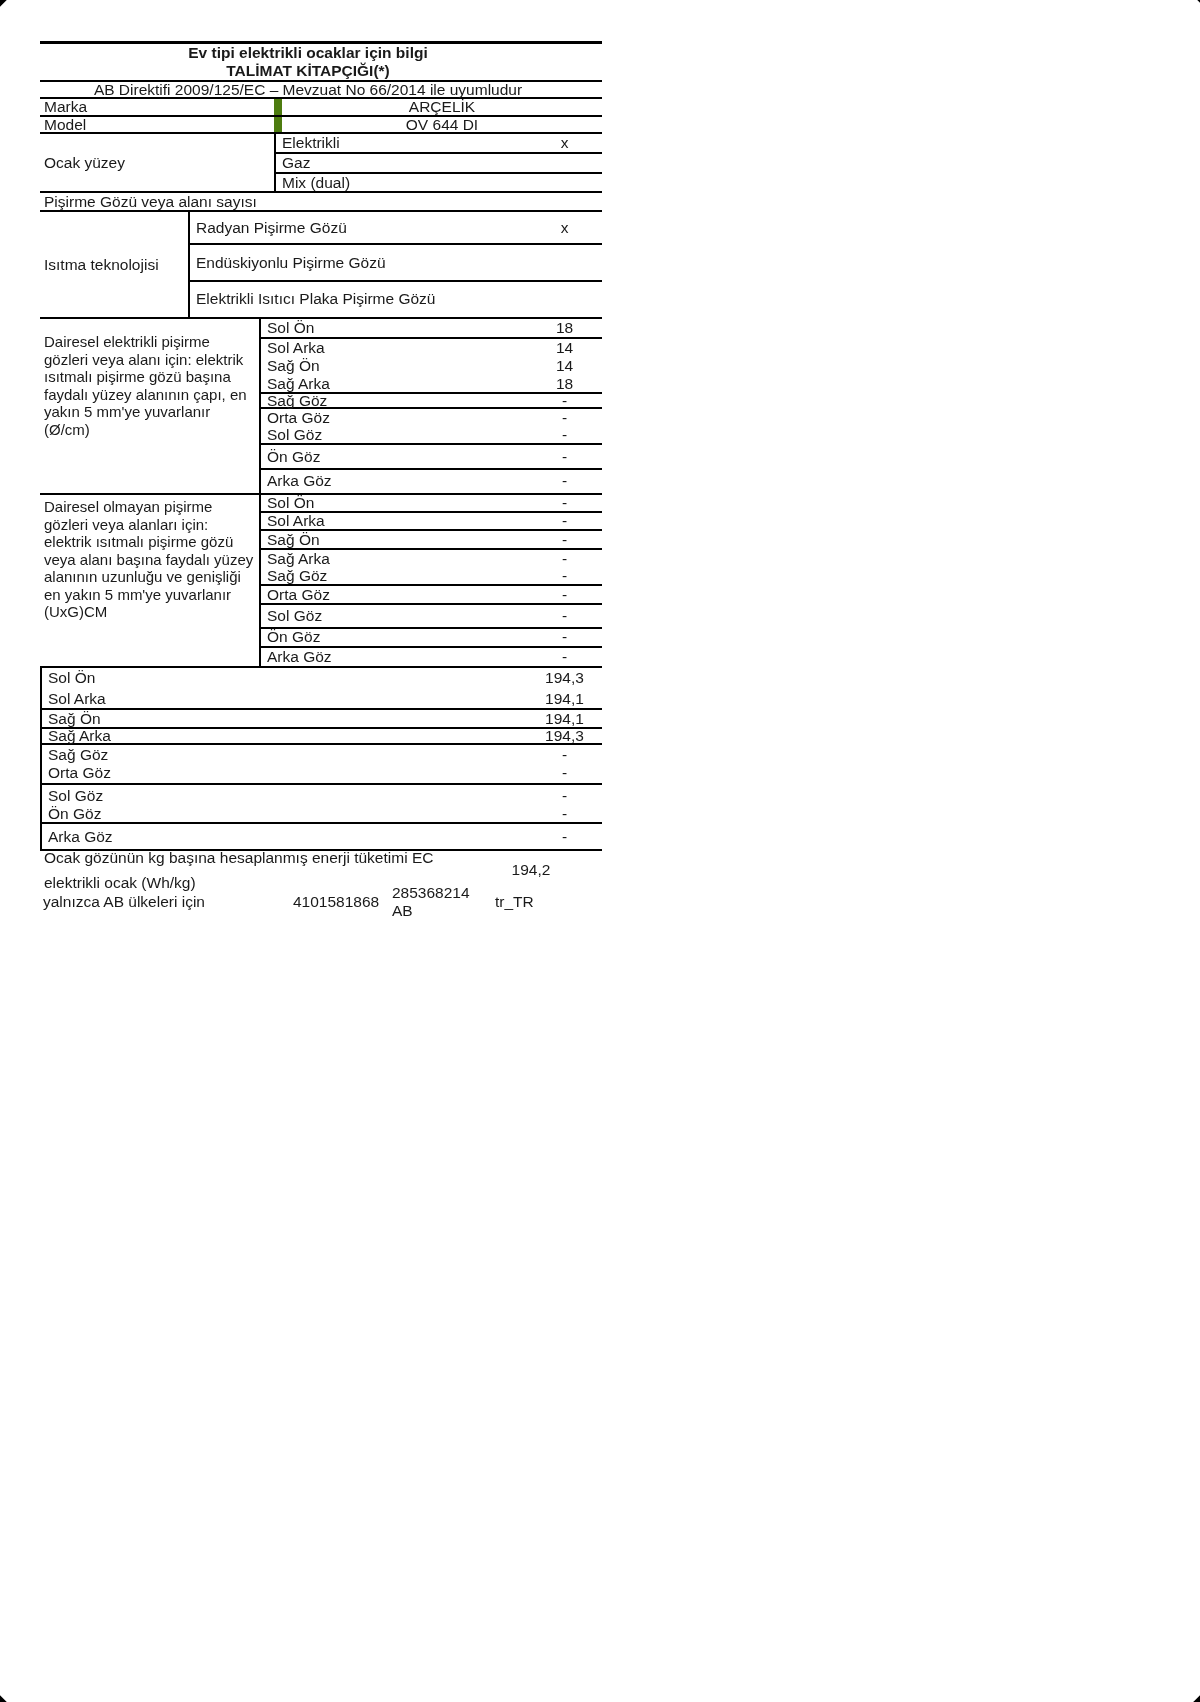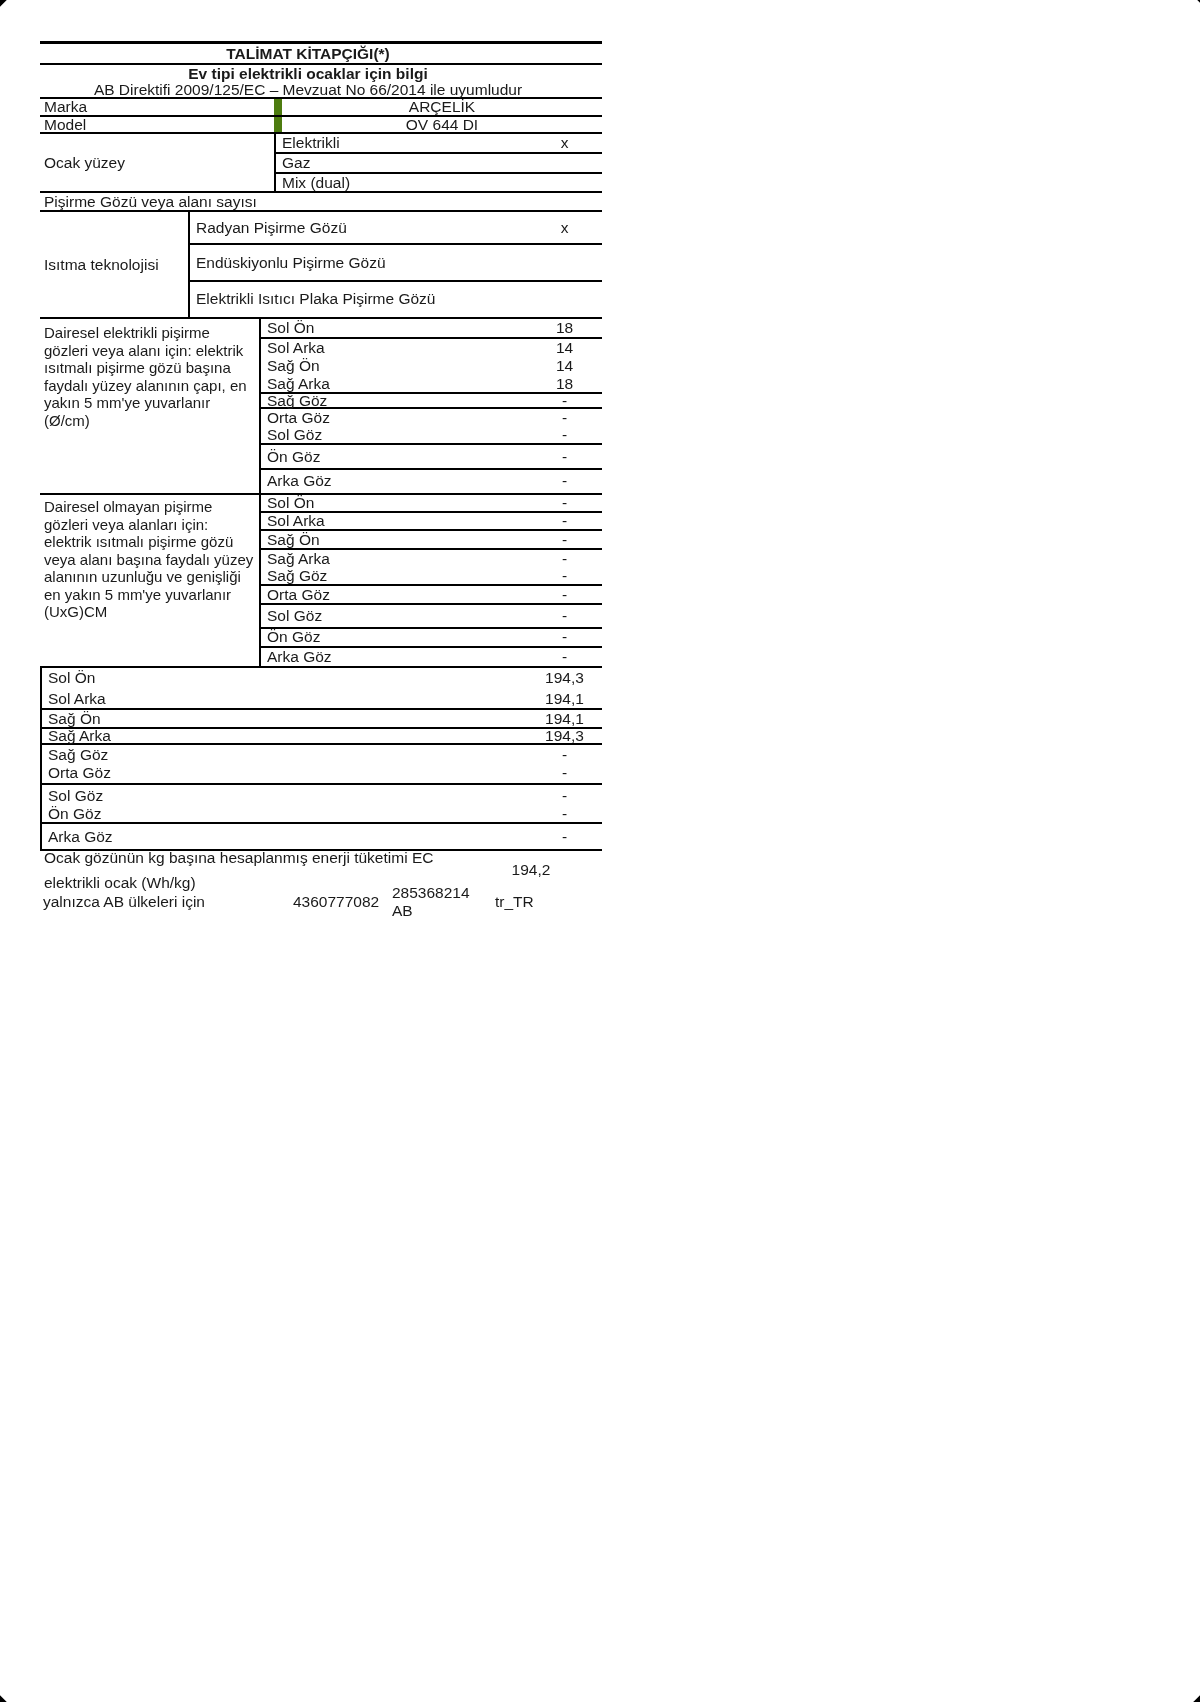--- a/index.html
+++ b/index.html
@@ -42,22 +42,22 @@
 </head>
 <body>
 
 <div class="corner" id="corner-tl"></div>
 <div class="corner" id="corner-tr"></div>
 <div class="corner" id="corner-bl"></div>
 <div class="corner" id="corner-br"></div>
 
 <div class="doc">
 
+  <div class="row center bold" style="height:17px">Ev tipi elektrikli ocaklar için bilgi</div>
   <div class="row b center bold" style="height:21px">TALİMAT KİTAPÇIĞI(*)</div>
-  <div class="row center bold" style="height:17px">Ev tipi elektrikli ocaklar için bilgi</div>
   <div class="row b center" style="height:17px">AB Direktifi 2009/125/EC – Mevzuat No 66/2014 ile uyumludur</div>
 
   <div class="row b" style="height:18px">
     <span class="lbl" style="width:234px">Marka</span>
     <span class="wide-val">ARÇELİK</span>
   </div>
   <div class="row b" style="height:17px">
     <span class="lbl" style="width:234px">Model</span>
     <span class="wide-val">OV 644 DI</span>
   </div>
@@ -94,21 +94,21 @@
         <span class="val"></span>
       </div>
       <div class="subrow" style="height:36px">
         <span class="sl">Elektrikli Isıtıcı Plaka Pişirme Gözü</span>
         <span class="val"></span>
       </div>
     </div>
   </div>
 
   <div class="block b" style="height:176px">
-    <div class="block-label v-top seclbl" style="width:219px; padding-top:5px">Dairesel elektrikli pişirme gözleri veya alanı için: elektrik ısıtmalı pişirme gözü başına faydalı yüzey alanının çapı, en yakın 5 mm'ye yuvarlanır (Ø/cm)</div>
+    <div class="block-label v-top seclbl" style="width:219px; padding-top:14px">Dairesel elektrikli pişirme gözleri veya alanı için: elektrik ısıtmalı pişirme gözü başına faydalı yüzey alanının çapı, en yakın 5 mm'ye yuvarlanır (Ø/cm)</div>
     <div class="subrows">
       <div class="subrow b" style="height:21px">
         <span class="sl">Sol Ön</span>
         <span class="val">18</span>
       </div>
       <div class="subrow" style="height:18px">
         <span class="sl">Sol Arka</span>
         <span class="val">14</span>
       </div>
       <div class="subrow" style="height:18px">
@@ -225,18 +225,18 @@
     </div>
   </div>
 
   <div class="row" style="height:38px">
     <span class="total-label">Ocak gözünün kg başına hesaplanmış enerji tüketimi EC elektrikli ocak (Wh/kg)</span>
     <span class="total-val">194,2</span>
   </div>
 
   <div class="footer-row" style="height:26px">
     <span class="fl">yalnızca AB ülkeleri için</span>
-    <span class="fc1">4360777082</span>
+    <span class="fc1">4101581868</span>
     <span class="fc2">285368214 AB</span>
     <span class="fc3">tr_TR</span>
   </div>
 
 </div>
 
 </body></html>

